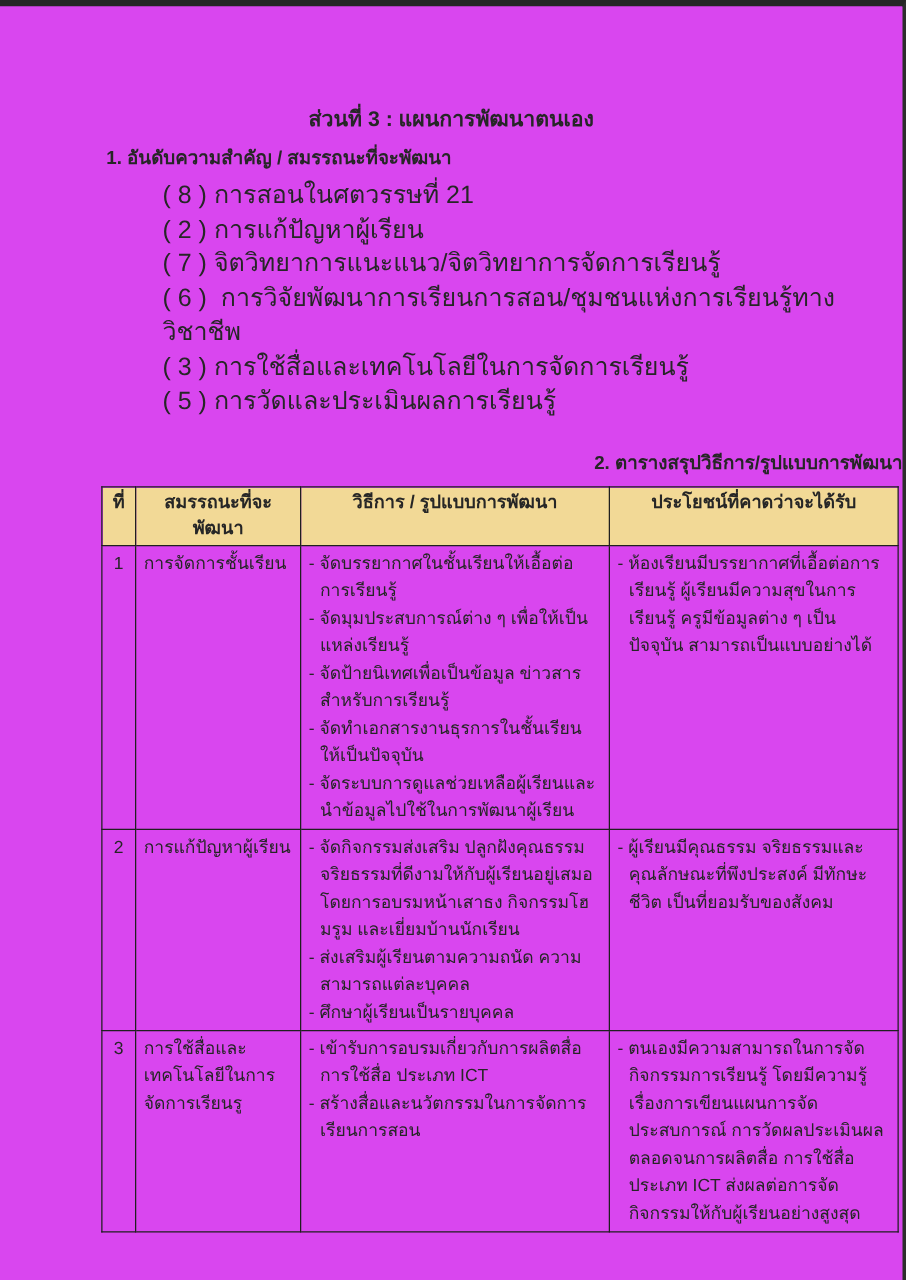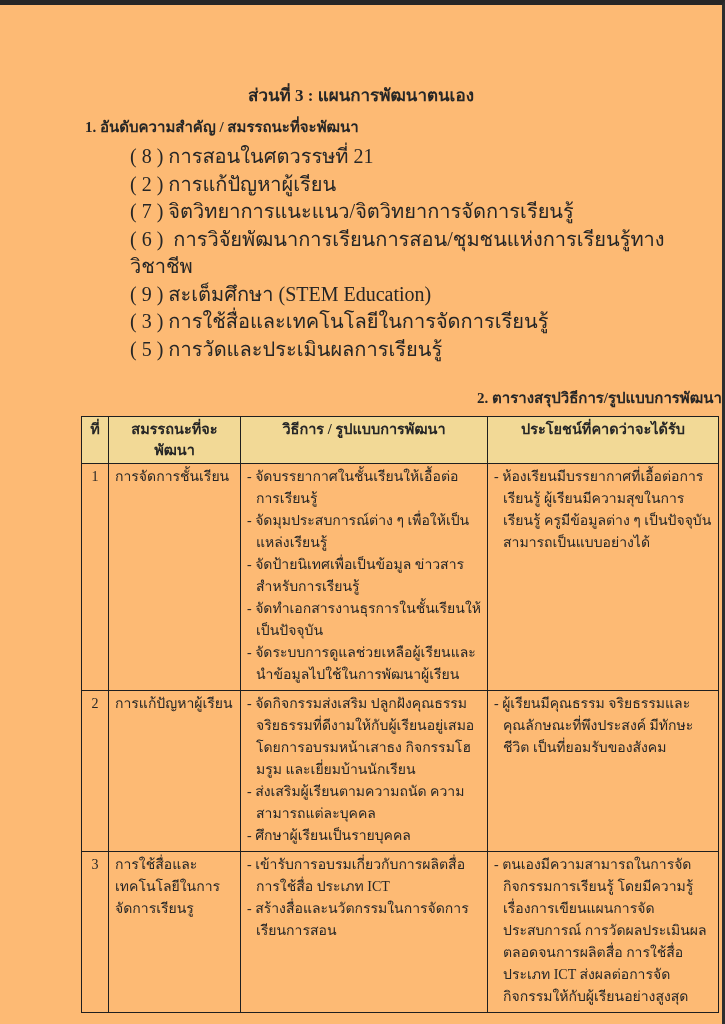--- a/index.html
+++ b/index.html
@@ -1,24 +1,24 @@
 <!DOCTYPE html>
 <html><head>
 <meta charset="utf-8">
 <style>
   html, body { margin: 0; padding: 0; background: #ffffff; }
   .page {
     position: relative;
     width: 725px;
     height: 1024px;
     box-sizing: border-box;
-    background: #fdba74;
+    background: #d946ef;
     border-top: 5px solid #262626;
     border-right: 3px solid #2e2e2e;
-    font-family: Liberation Serif, serif;
+    font-family: Liberation Sans, sans-serif;
     color: #262626;
     overflow: hidden;
   }
   .doc-title {
     margin-top: 80px;
     text-align: center;
     font-weight: bold;
     font-size: 17px;
     line-height: 22px;
   }
@@ -77,21 +77,20 @@
 
   <div class="doc-title">ส่วนที่ 3 : แผนการพัฒนาตนเอง</div>
 
   <div class="sec-heading sec1-heading">1. อันดับความสำคัญ / สมรรถนะที่จะพัฒนา</div>
 
   <div class="priority-list">
     <div class="priority-item">( 8 ) การสอนในศตวรรษที่ 21</div>
     <div class="priority-item">( 2 ) การแก้ปัญหาผู้เรียน</div>
     <div class="priority-item">( 7 ) จิตวิทยาการแนะแนว/จิตวิทยาการจัดการเรียนรู้</div>
     <div class="priority-item">( 6 )  การวิจัยพัฒนาการเรียนการสอน/ชุมชนแห่งการเรียนรู้ทางวิชาชีพ</div>
-    <div class="priority-item">( 9 ) สะเต็มศึกษา (STEM Education)</div>
     <div class="priority-item">( 3 ) การใช้สื่อและเทคโนโลยีในการจัดการเรียนรู้</div>
     <div class="priority-item">( 5 ) การวัดและประเมินผลการเรียนรู้</div>
   </div>
 
   <div class="sec-heading sec2-heading">2. ตารางสรุปวิธีการ/รูปแบบการพัฒนา</div>
 
   <table class="dev-table">
     <colgroup>
       <col class="col-no">
       <col class="col-comp">

